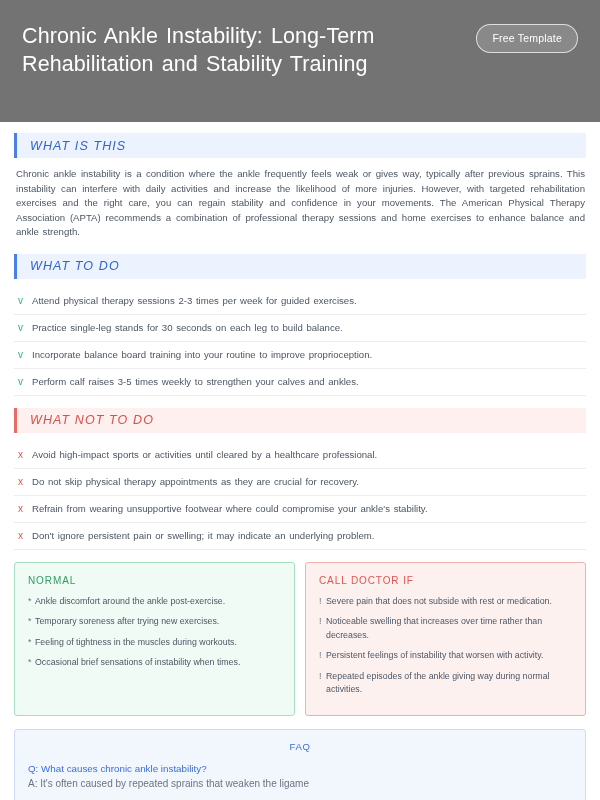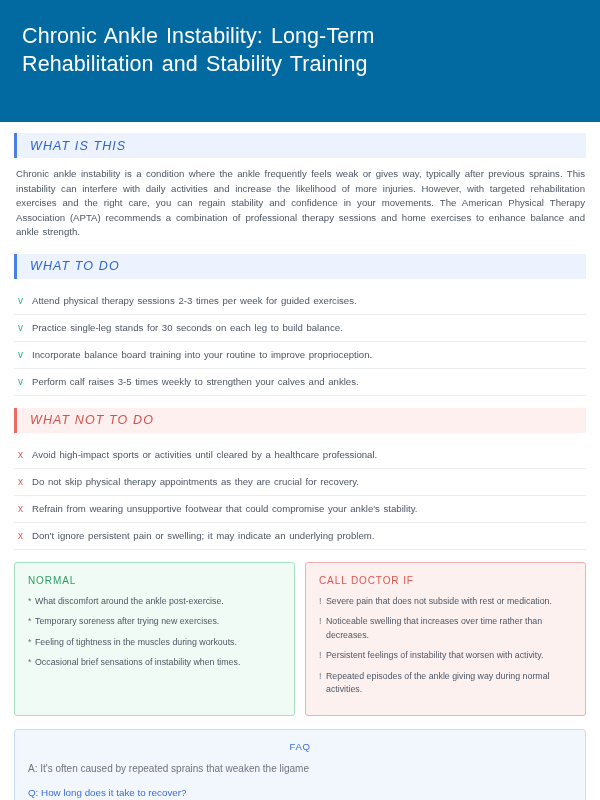--- a/index.html
+++ b/index.html
@@ -20,21 +20,21 @@
   .page {
     width: 600px;
     height: 800px;
     position: relative;
     display: flex;
     flex-direction: column;
   }
 
   
   .header {
-    background: #0369a1;
+    background: #737373;
     height: 122px;
     padding: 18px 16px 0 22px;
     display: flex;
     align-items: flex-start;
     justify-content: space-between;
     flex: 0 0 auto;
   }
 
   .header-title {
     color: #ffffff;
@@ -200,20 +200,21 @@
     margin-bottom: 9px;
   }
 </style>
 </head>
 <body>
 
 <div class="page">
 
   <div class="header">
     <div class="header-title">Chronic Ankle Instability: Long-Term Rehabilitation and Stability Training</div>
+    <div class="template-badge">Free Template</div>
   </div>
 
   <div class="content">
 
     <div class="section-head blue">
       <div class="accent"></div>
       <div class="label">WHAT IS THIS</div>
     </div>
     <div class="intro-text">Chronic ankle instability is a condition where the ankle frequently feels weak or gives way, typically after previous sprains. This instability can interfere with daily activities and increase the likelihood of more injuries. However, with targeted rehabilitation exercises and the right care, you can regain stability and confidence in your movements. The American Physical Therapy Association (APTA) recommends a combination of professional therapy sessions and home exercises to enhance balance and ankle strength.</div>
 
@@ -248,35 +249,35 @@
       <div class="list-row">
         <div class="marker cross">x</div>
         <div class="text">Avoid high-impact sports or activities until cleared by a healthcare professional.</div>
       </div>
       <div class="list-row">
         <div class="marker cross">x</div>
         <div class="text">Do not skip physical therapy appointments as they are crucial for recovery.</div>
       </div>
       <div class="list-row">
         <div class="marker cross">x</div>
-        <div class="text">Refrain from wearing unsupportive footwear that could compromise your ankle's stability.</div>
+        <div class="text">Refrain from wearing unsupportive footwear where could compromise your ankle's stability.</div>
       </div>
       <div class="list-row">
         <div class="marker cross">x</div>
         <div class="text">Don't ignore persistent pain or swelling; it may indicate an underlying problem.</div>
       </div>
     </div>
 
     <div class="two-col">
 
       <div class="panel normal">
         <div class="panel-title">NORMAL</div>
         <div class="panel-item">
           <div class="pmark">*</div>
-          <div class="ptext">What discomfort around the ankle post-exercise.</div>
+          <div class="ptext">Ankle discomfort around the ankle post-exercise.</div>
         </div>
         <div class="panel-item">
           <div class="pmark">*</div>
           <div class="ptext">Temporary soreness after trying new exercises.</div>
         </div>
         <div class="panel-item">
           <div class="pmark">*</div>
           <div class="ptext">Feeling of tightness in the muscles during workouts.</div>
         </div>
         <div class="panel-item">
@@ -302,20 +303,21 @@
         <div class="panel-item">
           <div class="pmark">!</div>
           <div class="ptext">Repeated episodes of the ankle giving way during normal activities.</div>
         </div>
       </div>
 
     </div>
 
     <div class="faq">
       <div class="faq-title">FAQ</div>
+      <div class="faq-q">Q: What causes chronic ankle instability?</div>
       <div class="faq-a">A: It's often caused by repeated sprains that weaken the ligame</div>
       <div class="faq-q">Q: How long does it take to recover?</div>
 
     </div>
 
   </div>
 
 </div>
 
 </body></html>

